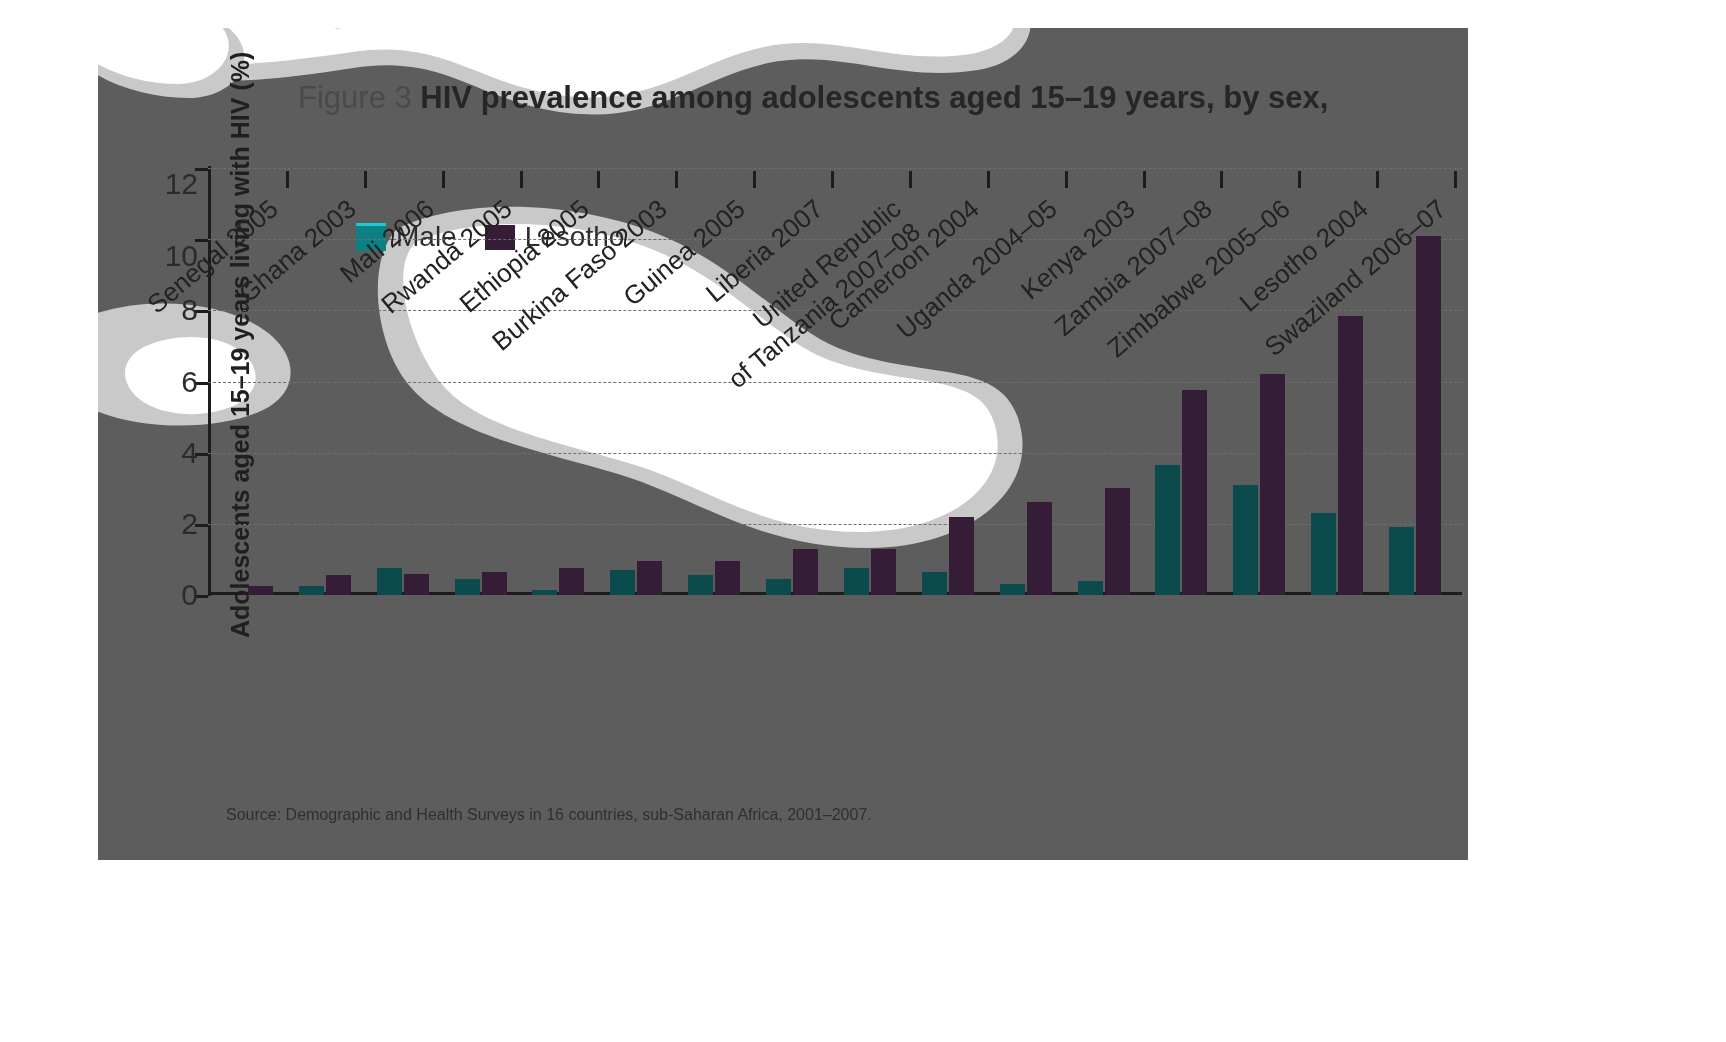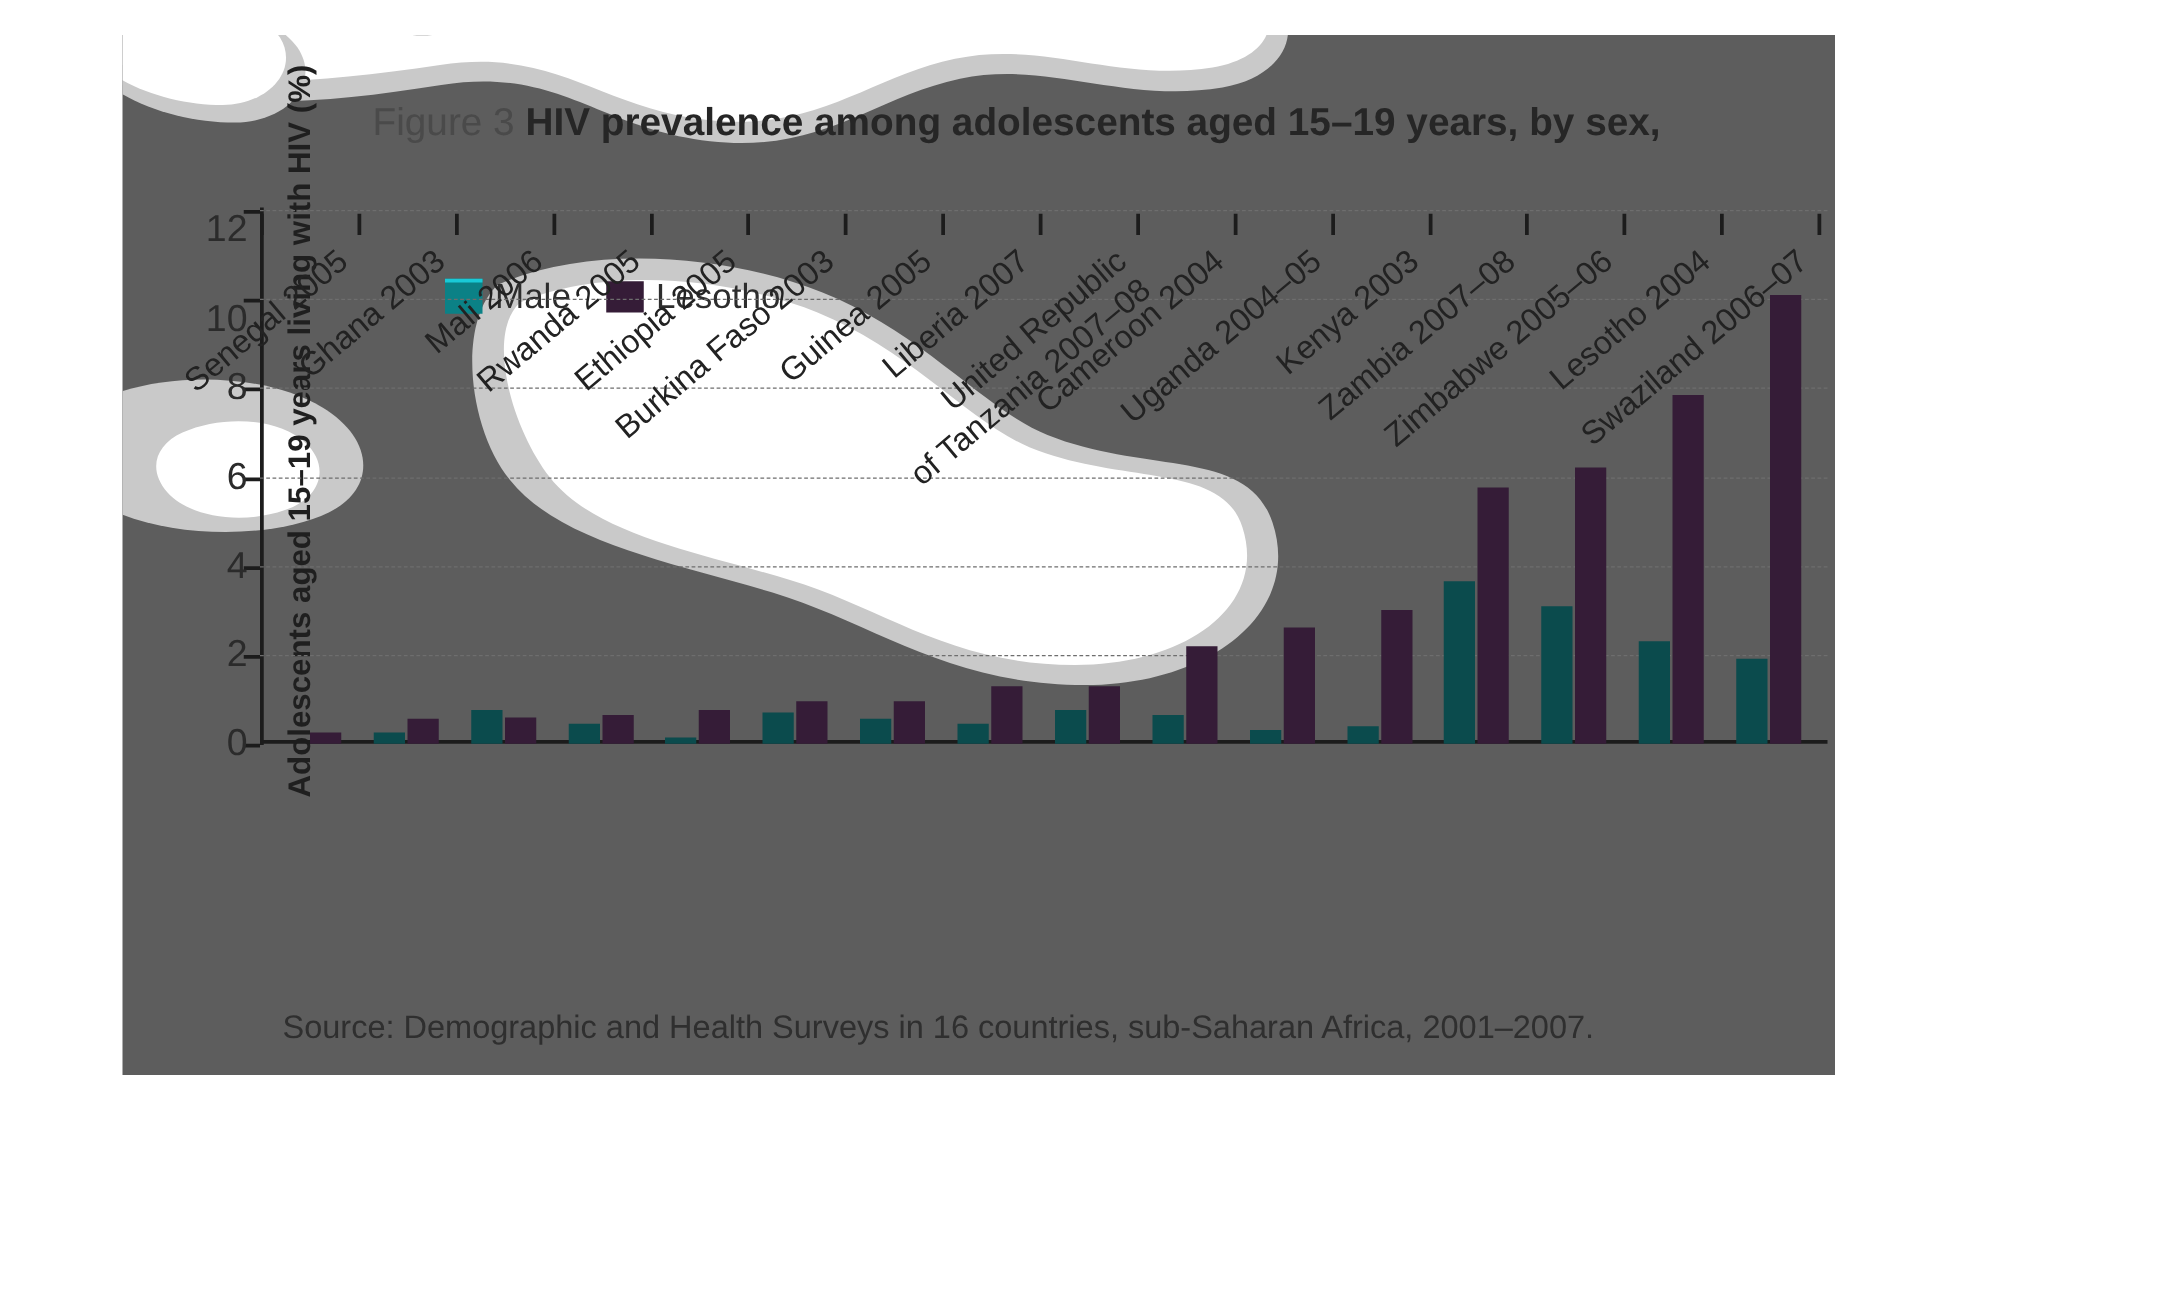--- a/index.html
+++ b/index.html
@@ -110,21 +110,21 @@
   }
   #legend .item { display:flex; align-items:center; gap:10px; margin-right: 14px; }
   #legend .swatch { width: 30px; height: 25px; display:block; }
   #legend .swatch.male { background:#0b8186; border-top:3px solid #19c9d6; }
   #legend .swatch.female { background:#351c37; }
 
   
   #source {
     position: absolute;
     left: 128px; top: 778px;
-    font-size: 26px; color: #2f2f2f;
+    font-size: 16px; color: #2f2f2f;
     white-space: nowrap;
   }
 </style>
 </head>
 <body>
 
 <div id="figure">
 
   <svg class="blob-layer" viewBox="0 0 1370 832" preserveAspectRatio="none" aria-hidden="true">
     <g>

